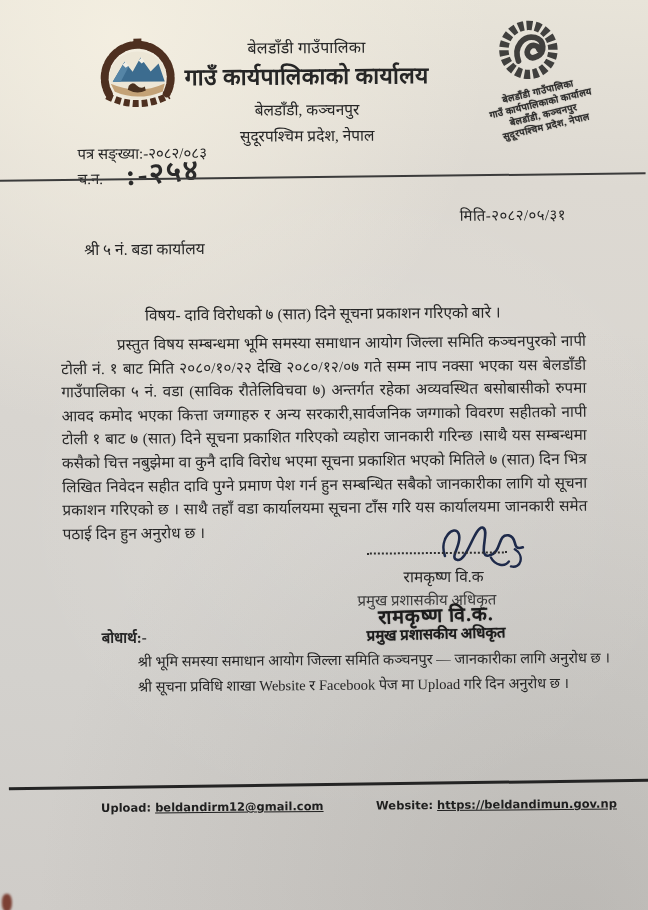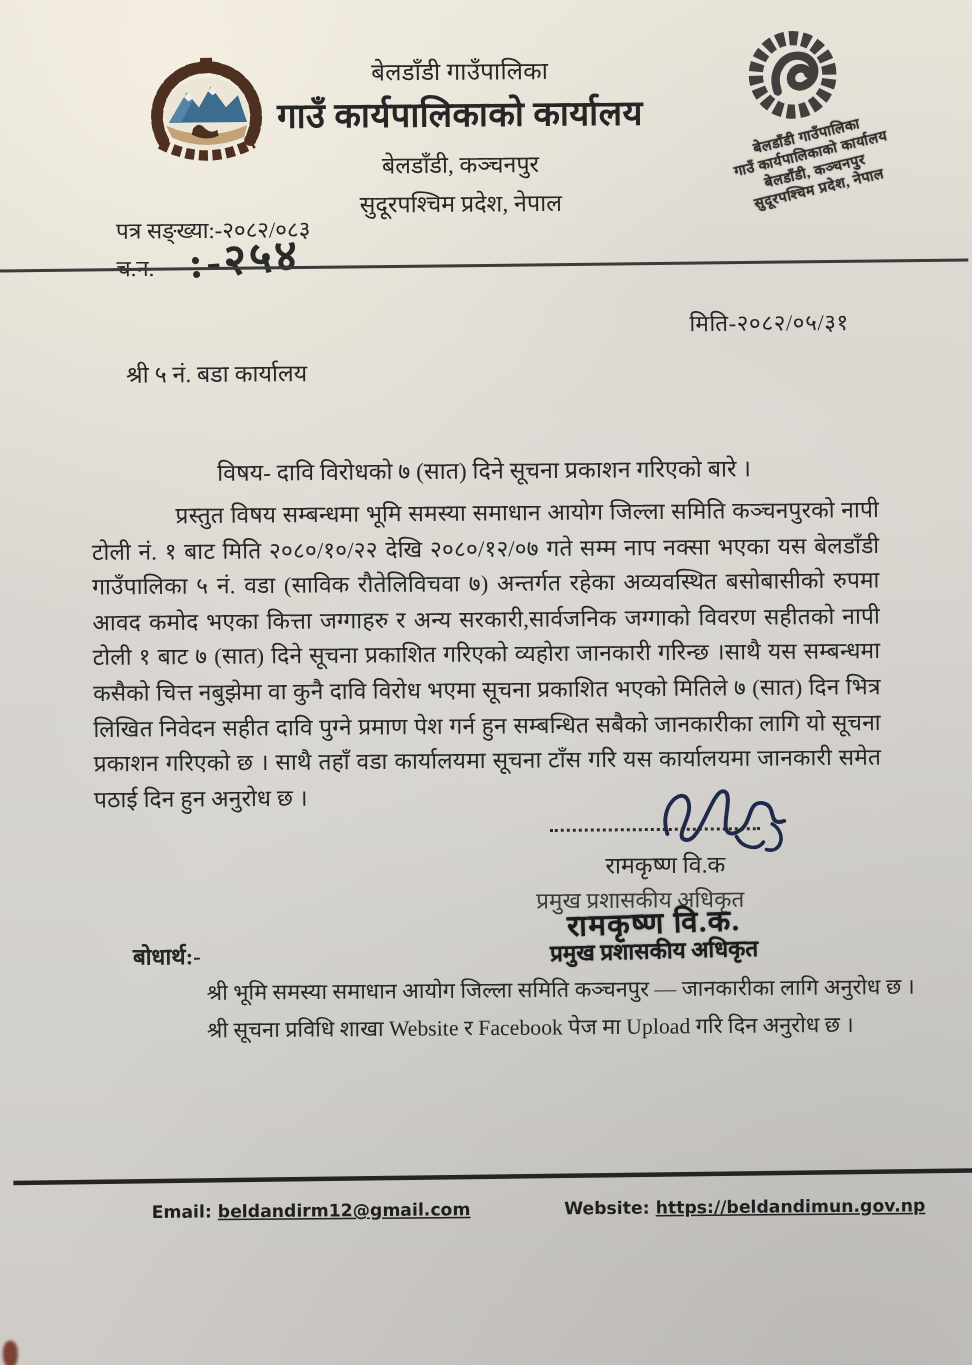--- a/index.html
+++ b/index.html
@@ -53,21 +53,21 @@
 
   .sig-scrawl{left:430px;top:519px;width:112px;height:54px;}
   .sig-dots{left:366px;top:551px;width:140px;height:2px;border-bottom:2.5px dotted #2e2e2e;}
   .sig-name{left:340px;top:566px;width:205px;text-align:center;font-size:15.5px;}
   .sig-desig{left:308px;top:590px;width:235px;text-align:center;font-size:15px;color:#3a3a3a;}
   .stamp-name{left:312px;top:602px;width:245px;text-align:center;font-size:19.5px;font-weight:bold;
     color:#1c1c1c;transform:rotate(-1.5deg);text-shadow:0 0 1px rgba(20,20,20,.5);letter-spacing:1px;}
   .stamp-desig{left:312px;top:624px;width:245px;text-align:center;font-size:15px;font-weight:bold;
     color:#1c1c1c;transform:rotate(-1deg);text-shadow:0 0 1px rgba(20,20,20,.45);}
 
-  .cc-label{left:87px;top:625px;font-size:15px;font-weight:bold;}
+  .cc-label{left:100px;top:625px;font-size:15px;font-weight:bold;}
   .cc-item1{left:136px;top:649px;font-size:14.5px;}
   .cc-item2{left:136px;top:674px;font-size:14.5px;}
 
   .rule-bottom{left:6px;top:783px;width:640px;height:3px;background:#242424;transform:rotate(-.25deg);}
   .footer-item{top:799px;font-family:"DejaVu Sans","Liberation Sans",sans-serif;
     font-size:11.5px;font-weight:bold;color:#1f1f1f;}
   .footer-email{left:98px;}
   .footer-website{left:373px;}
   .footer-item .val{text-decoration:underline;}
 
@@ -136,21 +136,21 @@
     <div class="abs sig-desig dev">प्रमुख प्रशासकीय अधिकृत</div>
     <div class="abs stamp-name dev">रामकृष्ण वि.क.</div>
     <div class="abs stamp-desig dev">प्रमुख प्रशासकीय अधिकृत</div>
 
     <div class="abs cc-label dev">बोधार्थ:-</div>
     <div class="abs cc-item1 dev">श्री भूमि समस्या समाधान आयोग जिल्ला समिति कञ्चनपुर — जानकारीका लागि अनुरोध छ ।</div>
     <div class="abs cc-item2 dev">श्री सूचना प्रविधि शाखा Website र Facebook पेज मा Upload गरि दिन अनुरोध छ ।</div>
 
     <div class="abs rule-bottom"></div>
     <div class="abs footer-item footer-email">
-      <span>Email:</span>
+      <span>Upload:</span>
       <span class="val">beldandirm12@gmail.com</span>
     </div>
     <div class="abs footer-item footer-website">
       <span>Website:</span>
       <span class="val">https://beldandimun.gov.np</span>
     </div>
 
     <div class="abs corner-spot"></div>
   </div>
 </div>

